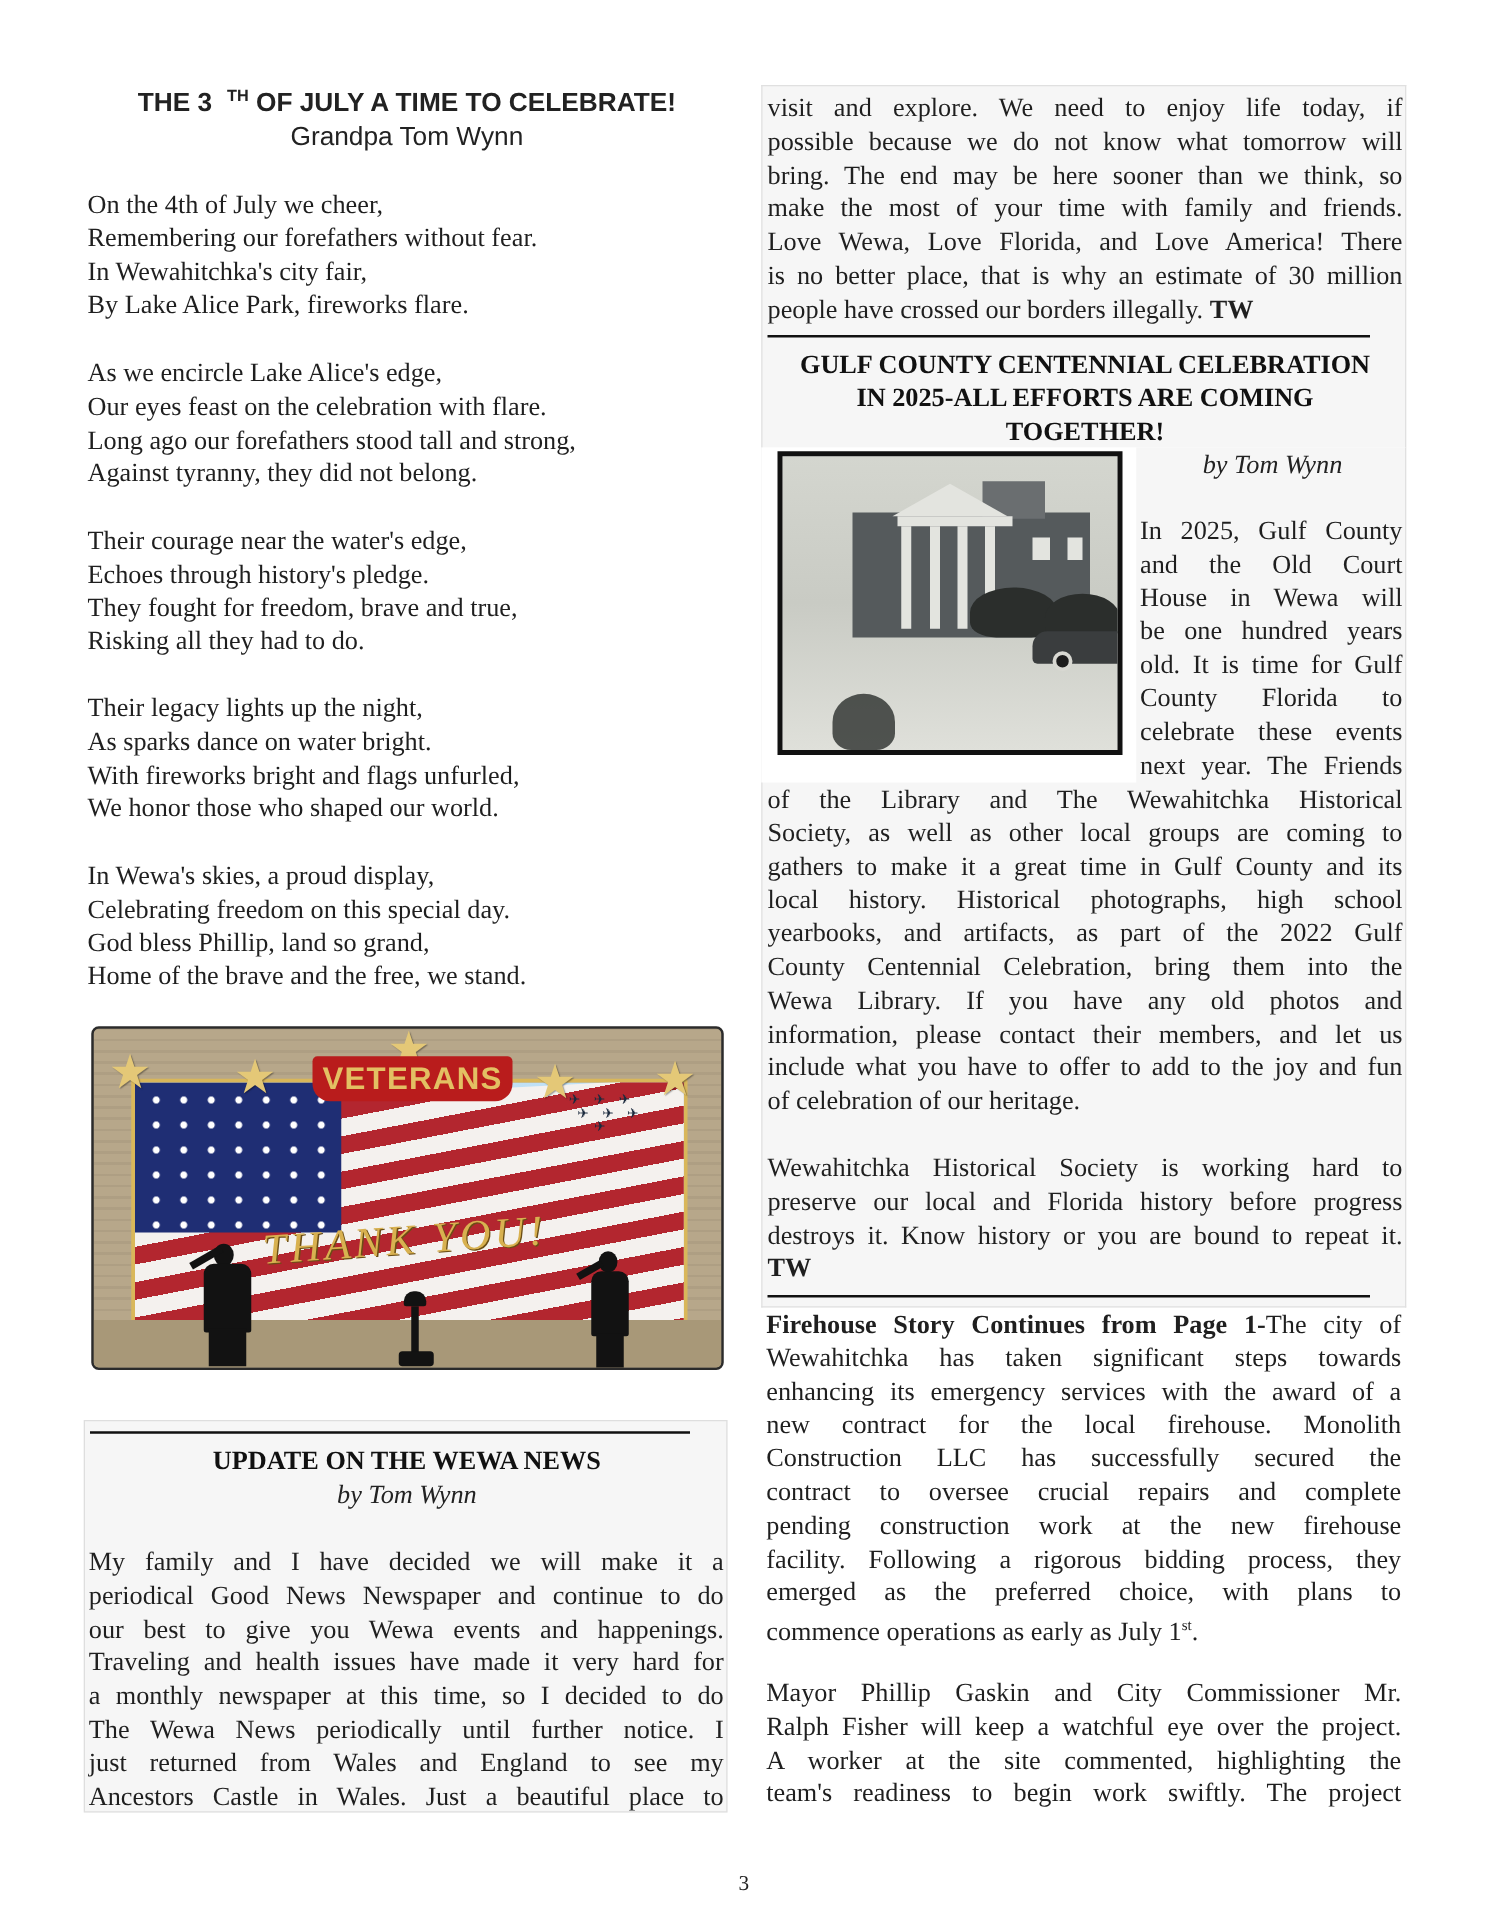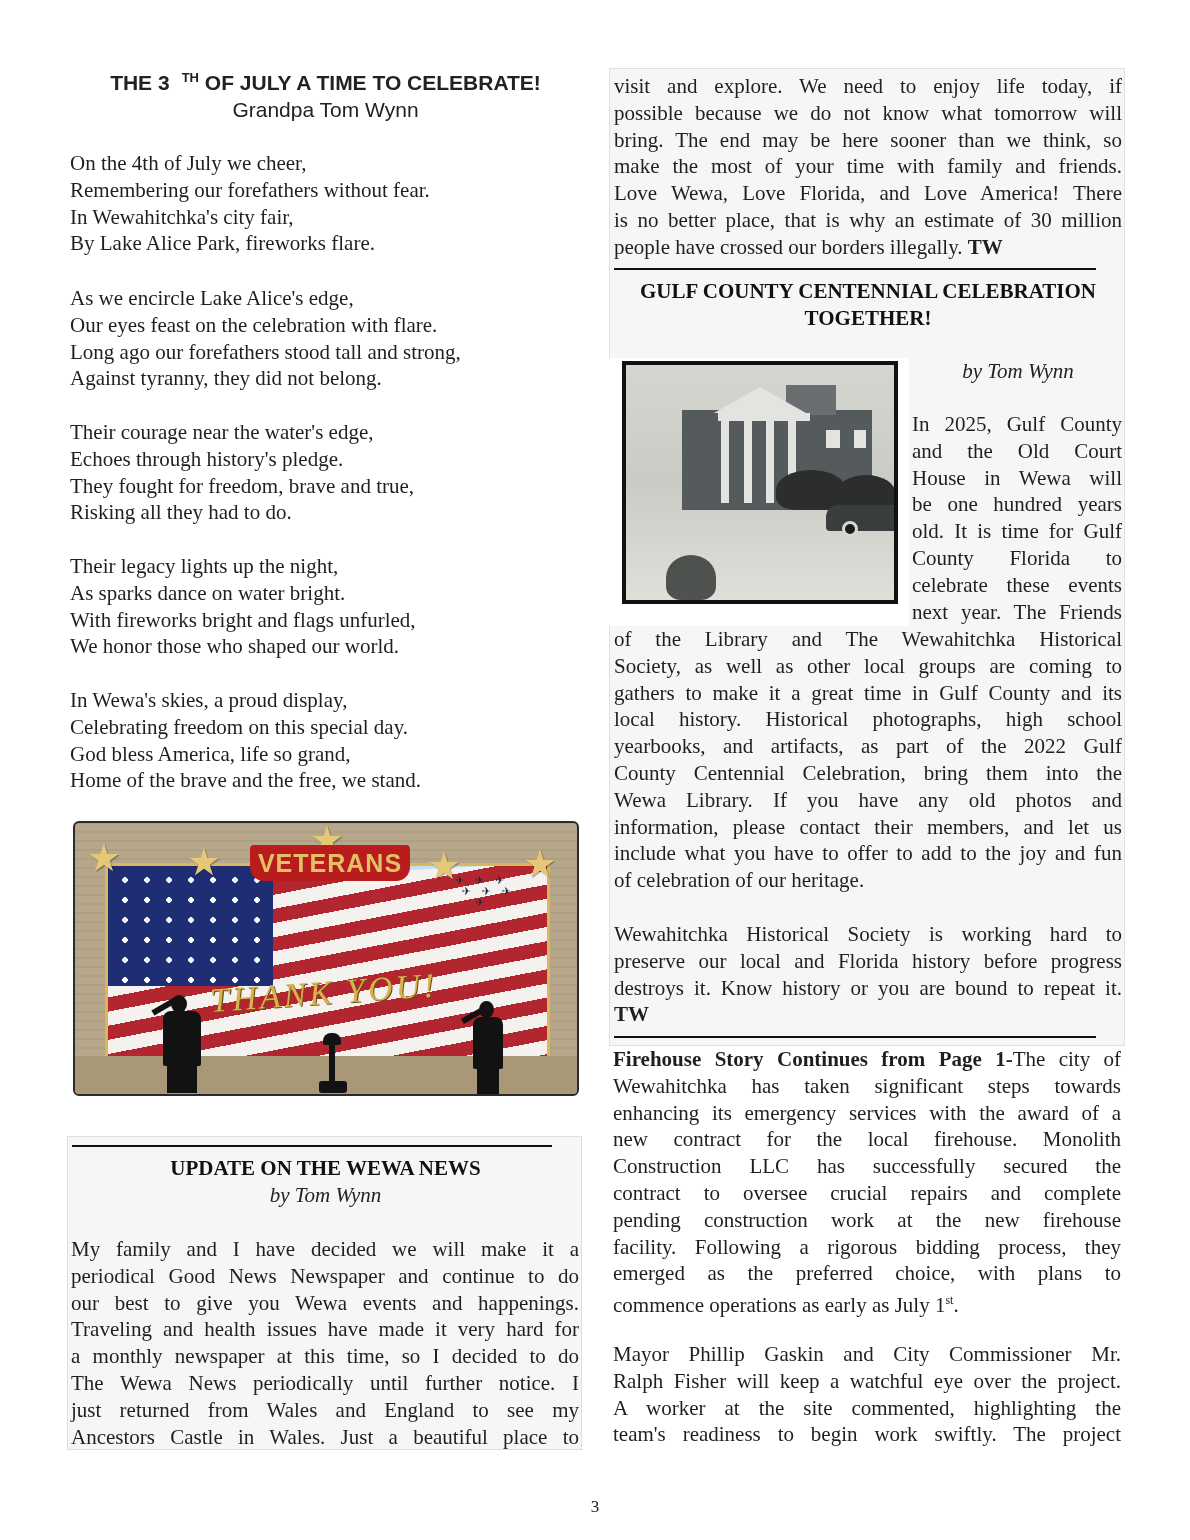--- a/index.html
+++ b/index.html
@@ -155,21 +155,21 @@
   </div>
   <div class="poem-stanza" style="top:553px">
     <span class="poem-line">Their legacy lights up the night,</span>
     <span class="poem-line">As sparks dance on water bright.</span>
     <span class="poem-line">With fireworks bright and flags unfurled,</span>
     <span class="poem-line">We honor those who shaped our world.</span>
   </div>
   <div class="poem-stanza" style="top:687px">
     <span class="poem-line">In Wewa's skies, a proud display,</span>
     <span class="poem-line">Celebrating freedom on this special day.</span>
-    <span class="poem-line">God bless America, life so grand,</span>
+    <span class="poem-line">God bless Phillip, land so grand,</span>
     <span class="poem-line">Home of the brave and the free, we stand.</span>
   </div>
 </div>
 
 <div id="mural" role="img" aria-label="Veterans mural with waving American flag and saluting silhouettes">
   <div class="wall-lines"></div>
   <div class="flag-frame">
     <div class="stripes"></div>
     <div class="canton"></div>
   </div>
@@ -220,20 +220,21 @@
     <span class="jline">possible because we do not know what tomorrow will</span>
     <span class="jline">bring. The end may be here sooner than we think, so</span>
     <span class="jline">make the most of your time with family and friends.</span>
     <span class="jline">Love Wewa, Love Florida, and Love America! There</span>
     <span class="jline">is no better place, that is why an estimate of 30 million</span>
     <span class="jline last"><span>people have crossed our borders illegally. </span><span class="bold">TW</span></span>
   </div>
   <div class="rule" style="left:4px;top:199px;width:482px;"></div>
   <div class="box-heading" style="left:0;top:209px;width:516px;">
     <span style="display:block">GULF COUNTY CENTENNIAL CELEBRATION</span>
+    <span style="display:block">IN 2025-ALL EFFORTS ARE COMING</span>
     <span style="display:block">TOGETHER!</span>
   </div>
 </div>
 
 <div id="centennial-box">
   <div class="byline" style="left:300px;top:0;width:216px;">by Tom Wynn</div>
   <div class="justify-block" style="left:302px;top:53px;width:210px;">
     <span class="jline">In 2025, Gulf County</span>
     <span class="jline">and the Old Court</span>
     <span class="jline">House in Wewa will</span>

